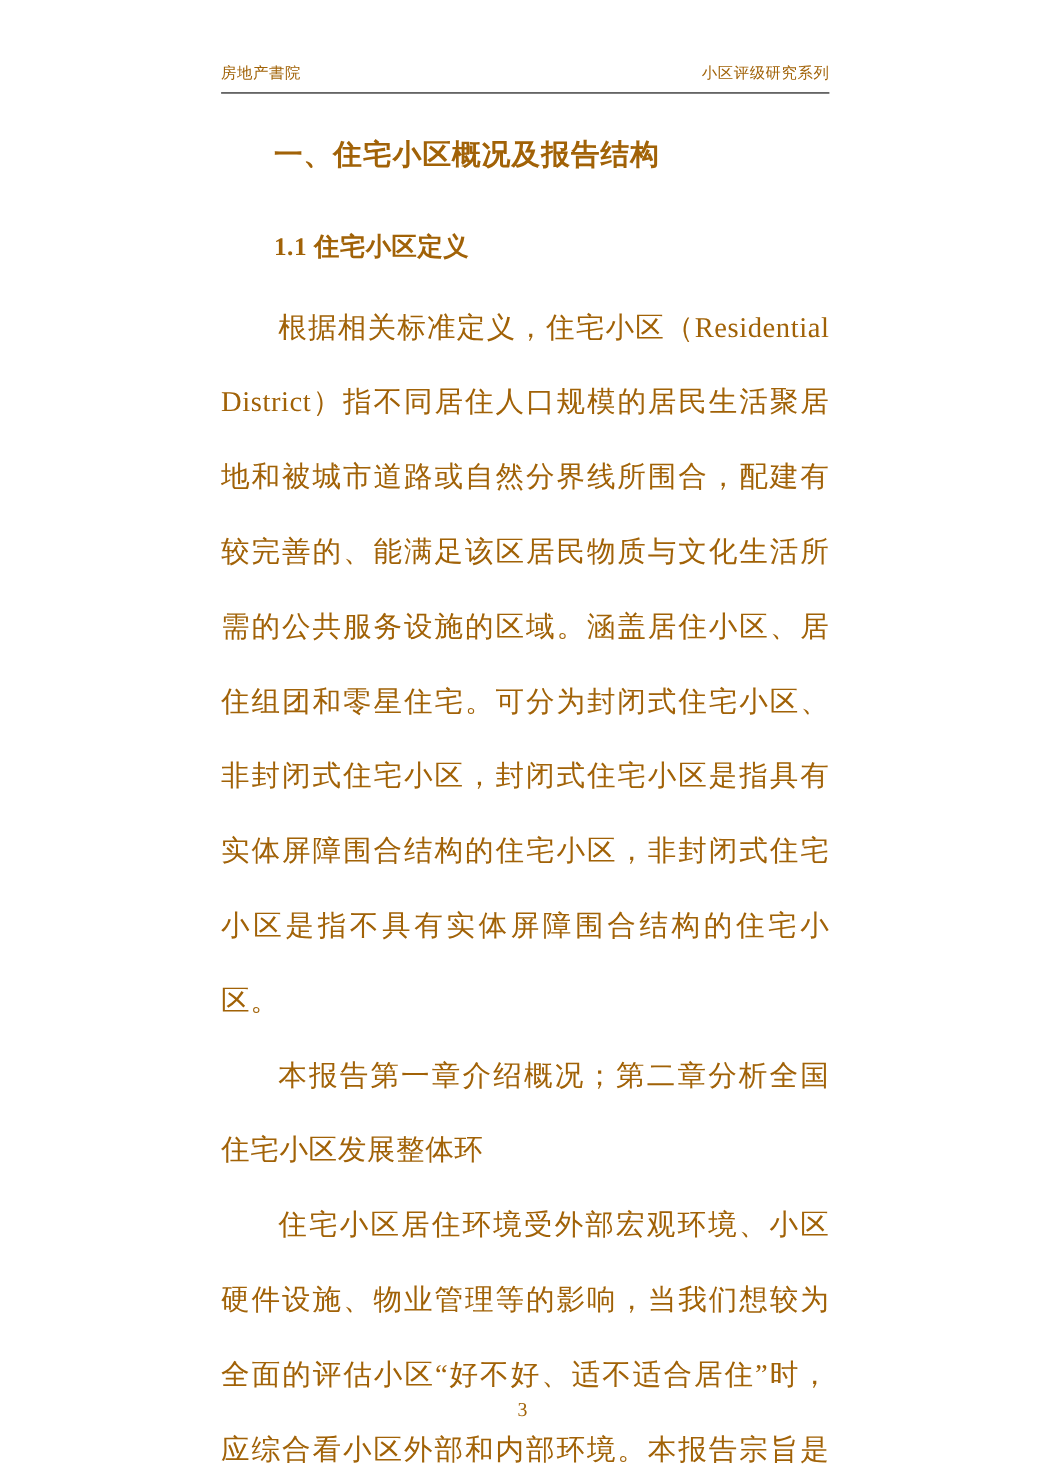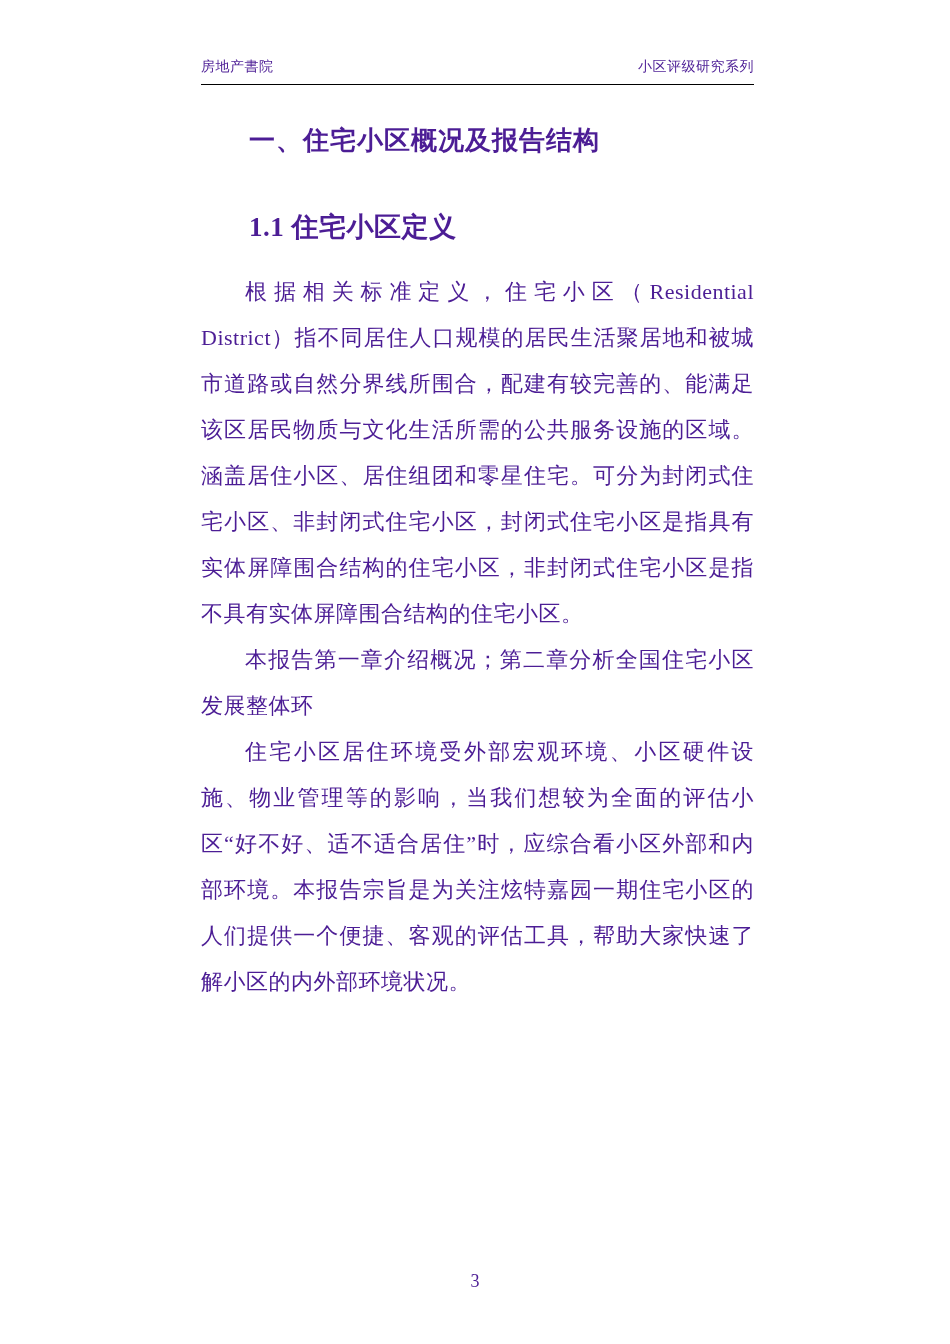--- a/index.html
+++ b/index.html
@@ -8,21 +8,21 @@
     background: #ffffff;
   }
 
   .page {
     position: relative;
     width: 838px;
     height: 1344px;
     margin: 0 auto;
     background: #ffffff;
     font-family: "Liberation Serif", "DejaVu Serif", serif;
-    color: #4c1d95;
+    color: #a16207;
     overflow: hidden;
   }
 
   
   .running-header {
     position: absolute;
     top: 58px;
     left: 145px;
     right: 140px;
     display: flex;
@@ -46,31 +46,31 @@
     font-size: 26px;
     font-weight: bold;
     padding-left: 48px;
     margin-top: 18px;
     margin-bottom: 34px;
     letter-spacing: 1px;
     font-family: Liberation Serif, serif;
   }
 
   .section-title {
-    font-size: 27px;
+    font-size: 23px;
     font-weight: bold;
     padding-left: 48px;
     margin-top: 51px;
     margin-bottom: 24px;
     letter-spacing: 0.5px;
   }
 
   .para {
-    font-size: 22px;
-    line-height: 46px;
+    font-size: 26px;
+    line-height: 68px;
     text-align: justify;
     text-indent: 2em;
     letter-spacing: 0.5px;
   }
 
   .para + .para {
     margin-top: 0px;
   }
 
   

